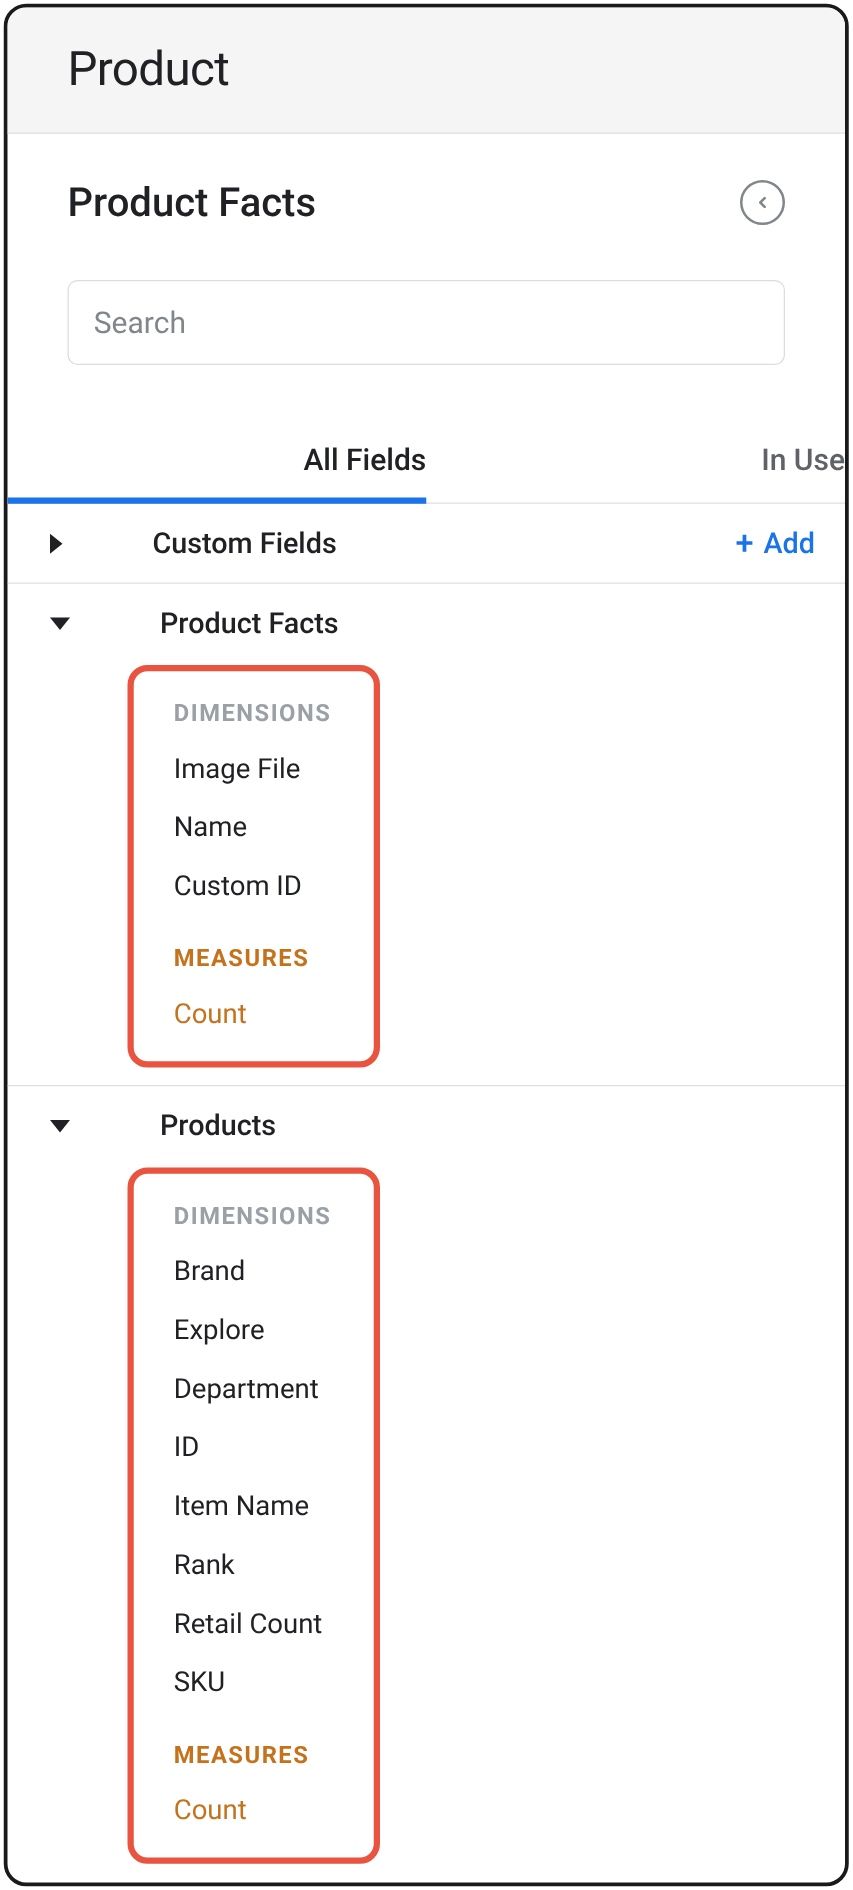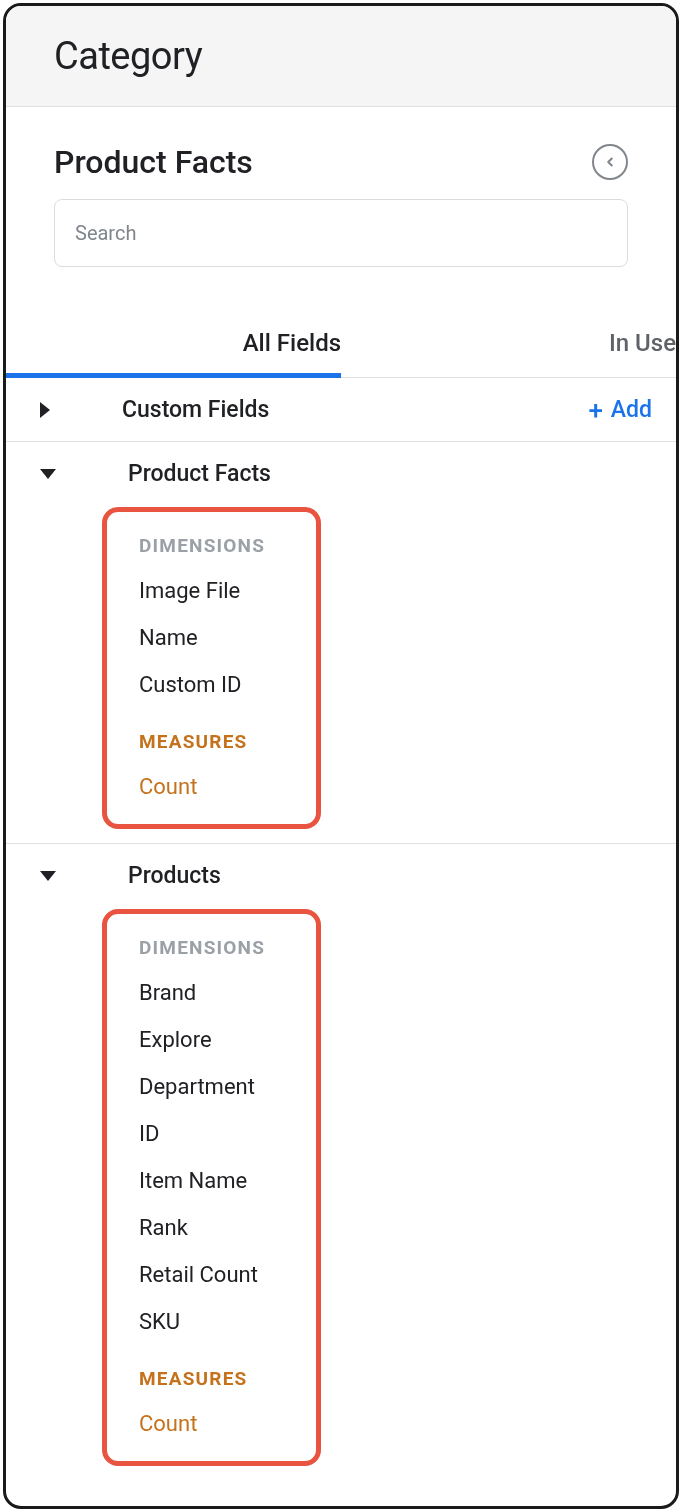--- a/index.html
+++ b/index.html
@@ -63,24 +63,25 @@
     }
     .search-wrap {
       padding: 18px 48px 0 48px;
     }
     .search-input {
       width: 100%;
       height: 68px;
       border: 1px solid #dadce0;
       border-radius: 8px;
       padding: 0 20px;
-      font-size: 20px;
+      font-size: 24px;
       color: #202124;
       outline: none;
       font-family: inherit;
+      margin-top: 25px;
     }
     .search-input::placeholder {
       color: #80868b;
     }
     .tabs {
       display: flex;
       margin-top: 44px;
       border-bottom: 1px solid #e0e0e0;
     }
     .tab {
@@ -147,21 +148,21 @@
       cursor: pointer;
     }
     .plus-icon {
       font-size: 26px;
       line-height: 1;
     }
     .highlight-box {
       border: 5px solid #e8543f;
       border-radius: 16px;
       margin: 2px 0 14px 96px;
-      width: 219px;
+      width: 202px;
       padding: 14px 0 14px 0;
     }
     .group-label {
       font-size: 19px;
       font-weight: 700;
       letter-spacing: 1.2px;
       padding: 8px 0 10px 32px;
     }
     .group-label.dimensions {
       color: #9aa0a6;
@@ -179,21 +180,21 @@
     .field-item.measure {
       color: #c5721c;
     }
   </style>
 </head>
 <body>
 
 <div class="app-frame">
 
   <div class="header">
-    <div class="header-title">Category</div>
+    <div class="header-title">Product</div>
   </div>
 
   <div class="subheader">
     <div class="subheader-title">Product Facts</div>
     <div class="collapse-icon">
       <svg viewBox="0 0 24 24">
         <path d="M15 6l-6 6 6 6" stroke="#80868b" stroke-width="3.5" fill="none" stroke-linecap="round" stroke-linejoin="round"></path>
       </svg>
     </div>
   </div>

